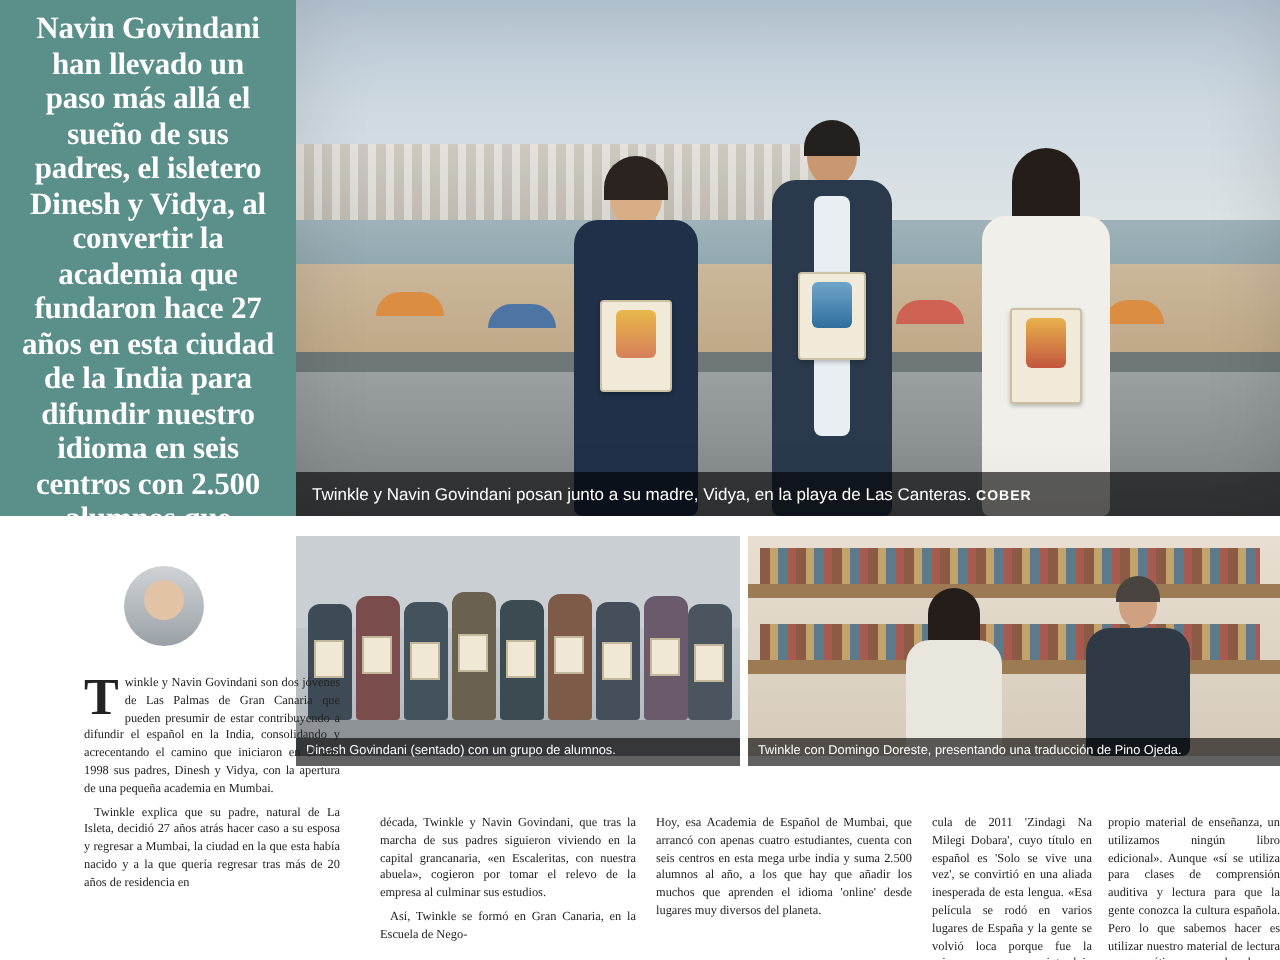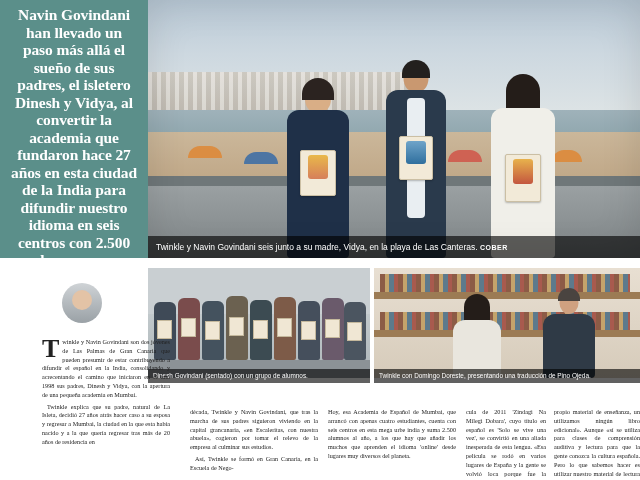--- a/index.html
+++ b/index.html
@@ -208,21 +208,21 @@
         <div class="p-body" style="top:34px;width:64px;height:150px;background:#f0efe9;"></div>
         <div class="p-card" style="top:80px;width:34px;height:46px;">
             <i style="background:linear-gradient(#e8b24c,#c3563f);"></i>
           </div>
       </div>
 
       <div style="position:absolute;left:0;top:0;width:492px;height:258px;box-shadow:inset 0 0 40px rgba(0,0,0,.12);"></div>
     </div>
 
     <div class="caption-main">
-      <span>Twinkle y Navin Govindani seis junto a su madre, Vidya, en la playa de Las Canteras.</span>
+      <span>Twinkle y Navin Govindani posan junto a su madre, Vidya, en la playa de Las Canteras.</span>
       <span class="credit">COBER</span>
     </div>
   </div>
 
   <div class="byline-avatar"></div>
 
   <div class="photo-group">
     <div class="wall"></div>
     <div class="floor"></div>
     <div class="gp" style="left:6px;top:34px;width:22px;height:58px;background:#3f4a57;"></div>

